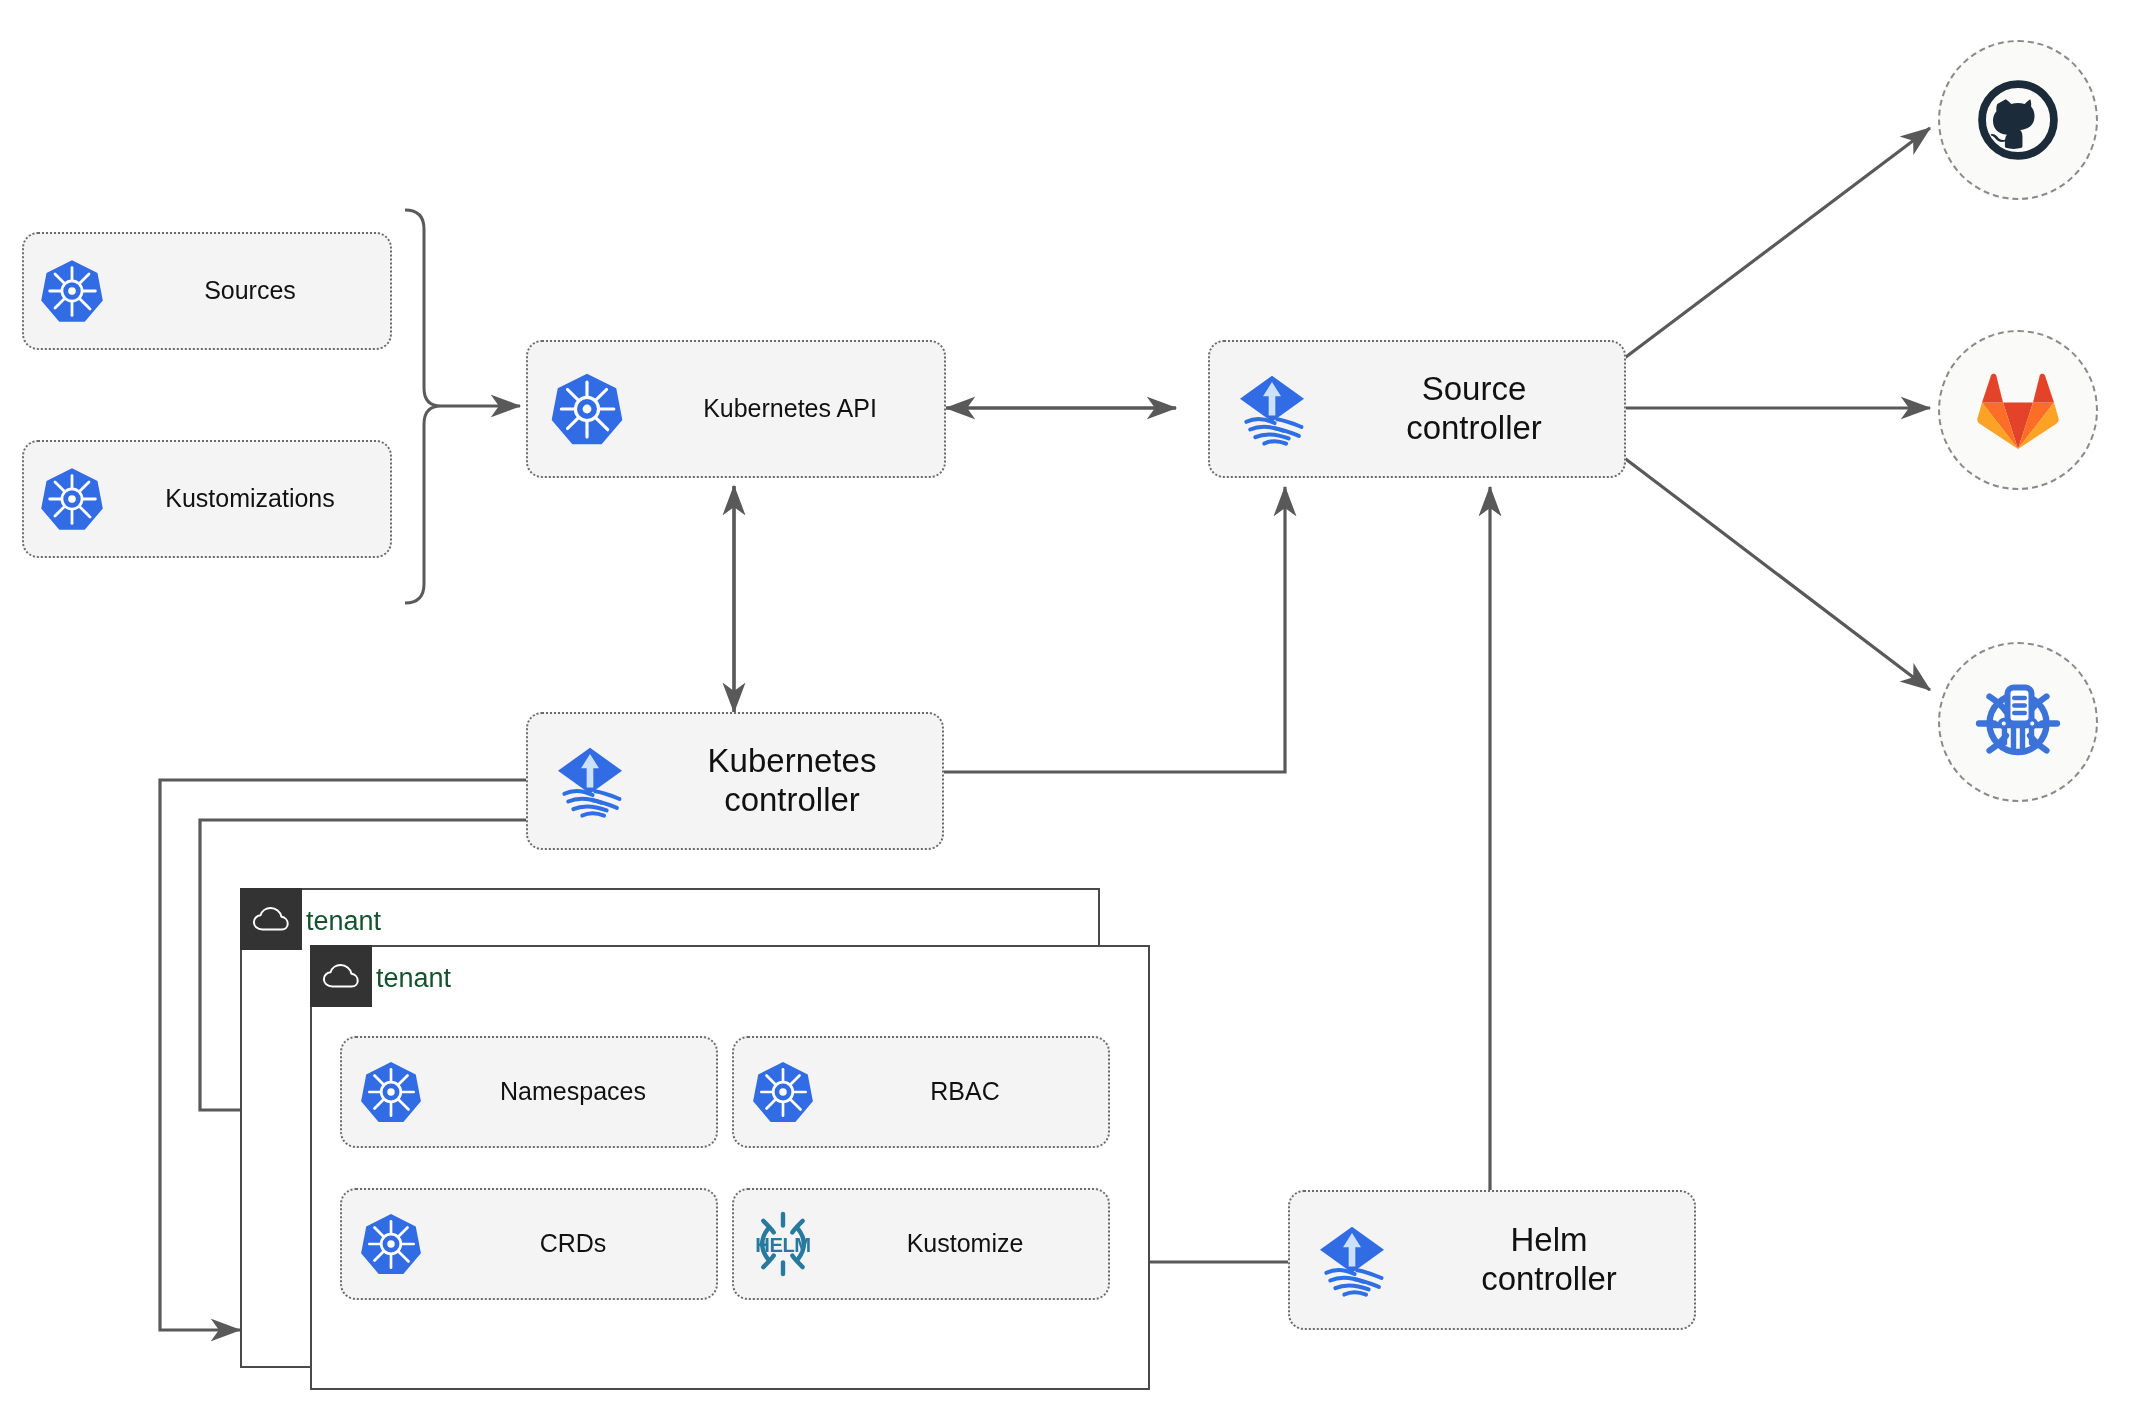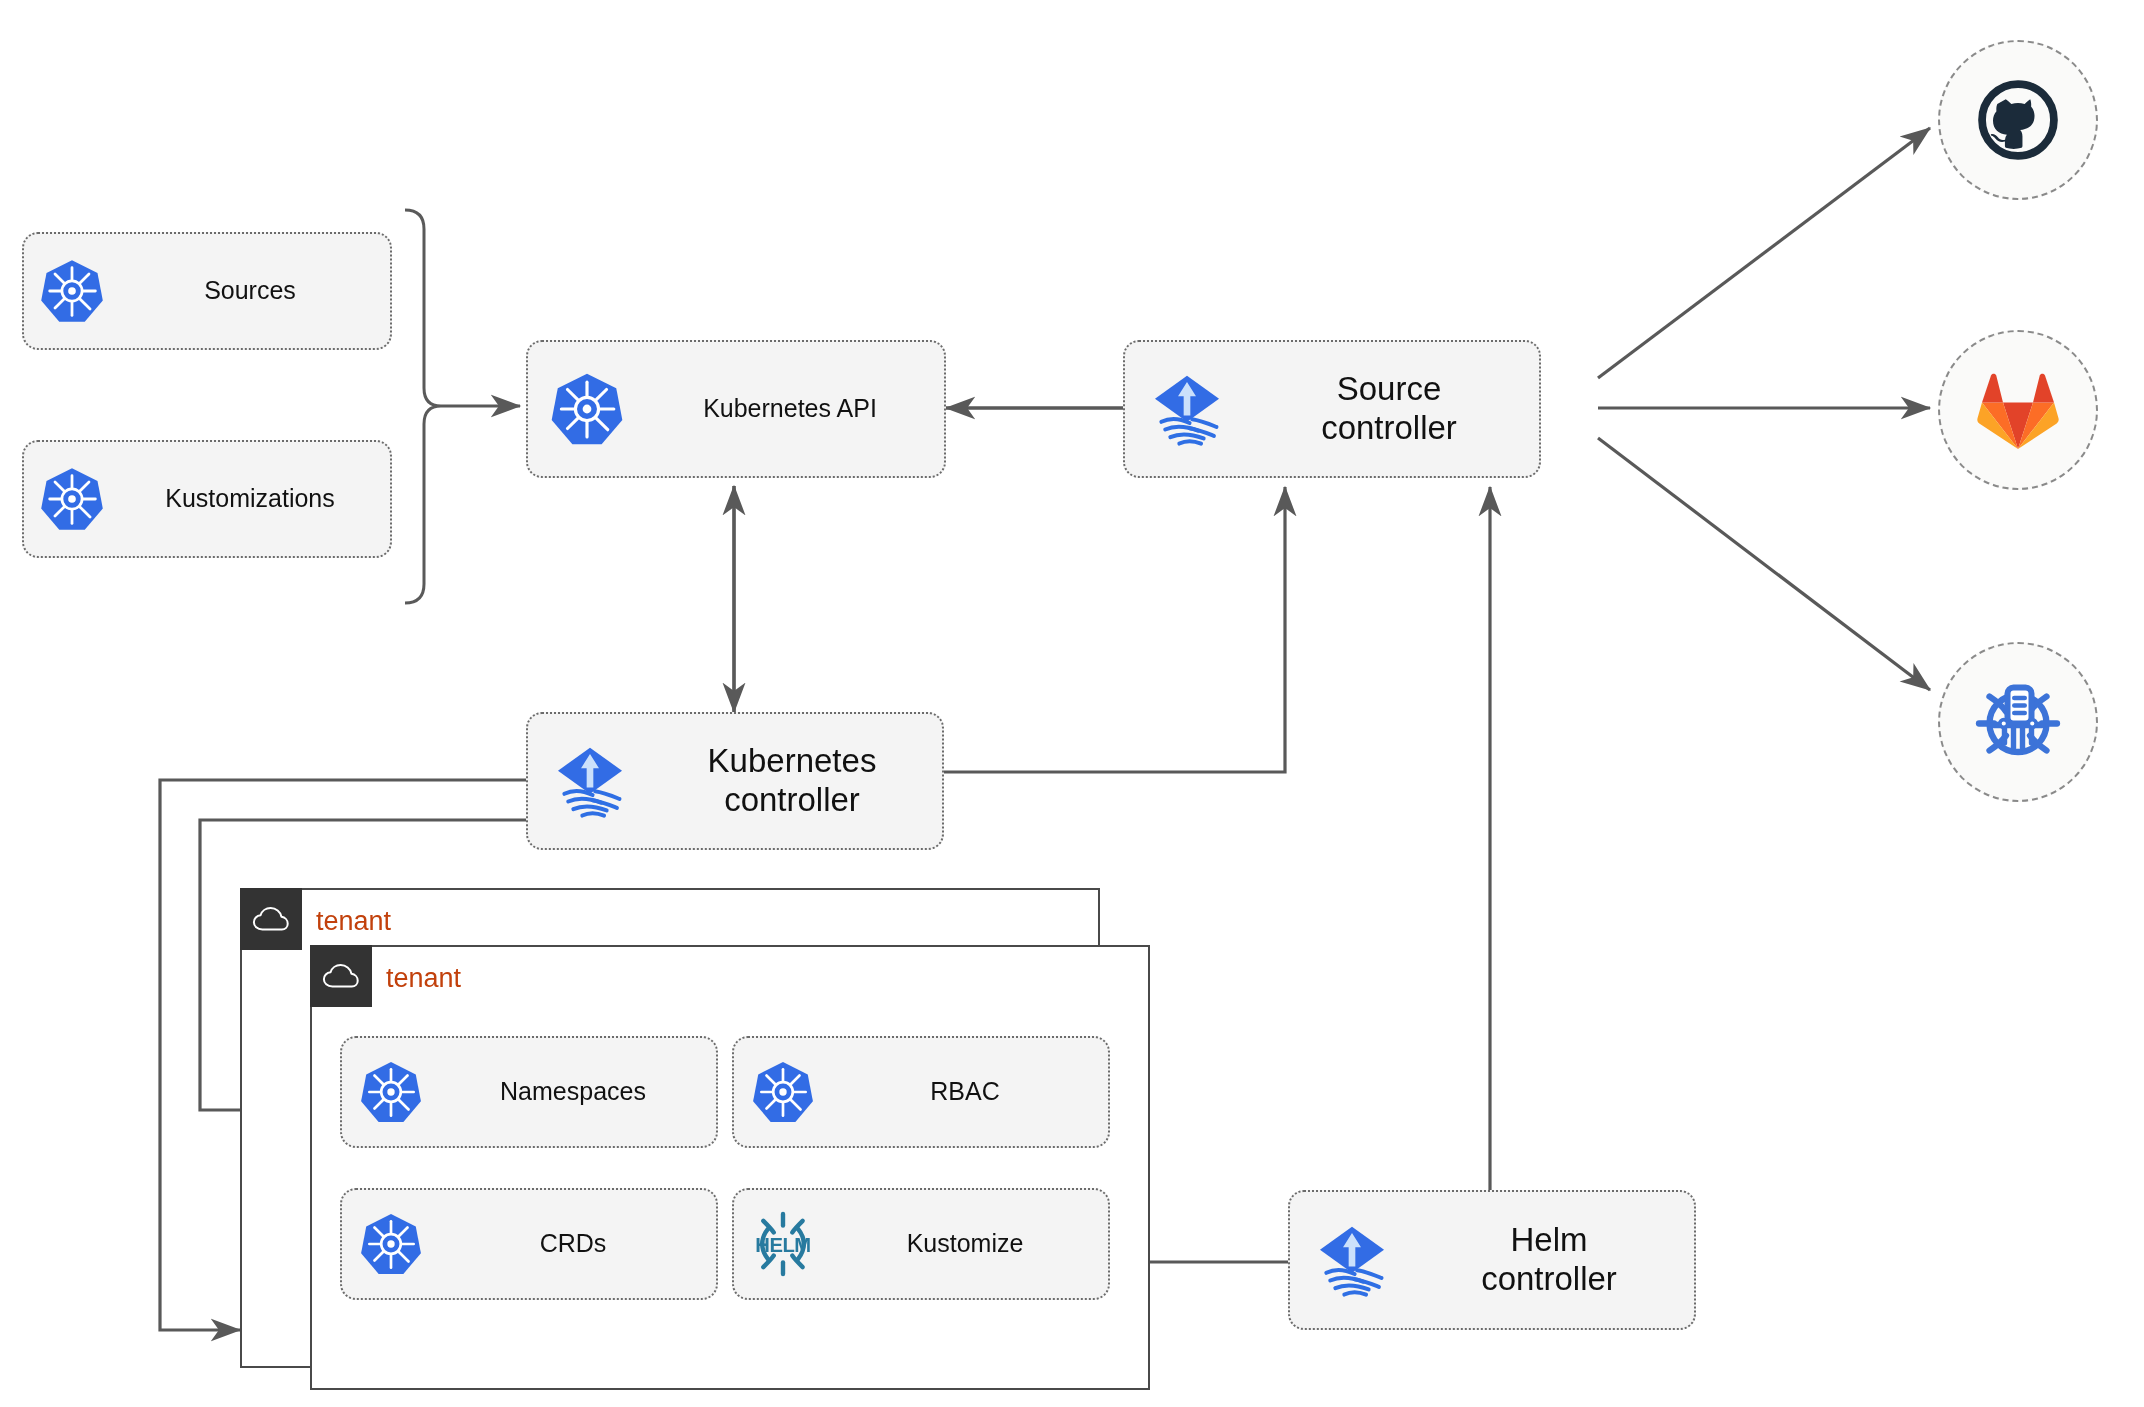--- a/index.html
+++ b/index.html
@@ -36,23 +36,23 @@
   .tenant{
     position:absolute;background:#ffffff;border:2px solid #4a4a4a;
     box-sizing:border-box;
   }
   .tenant-head{
     position:absolute;top:-2px;left:-2px;
     width:62px;height:62px;background:#333333;
     display:flex;align-items:center;justify-content:center;
   }
   .tenant-title{
-    position:absolute;top:0;left:74px;height:62px;
+    position:absolute;top:0;left:64px;height:62px;
     display:flex;align-items:center;
-    font-size:27px;color:#c2410c;
+    font-size:27px;color:#14532d;
   }
 
   
   .svgwrap{position:absolute;inset:0;width:2144px;height:1407px;pointer-events:none;}
   .ln{stroke:#595959;stroke-width:3.2;fill:none;}
   .brace{stroke:#5a5a5a;stroke-width:3;fill:none;}
 </style>
 </head>
 <body>
 
@@ -149,21 +149,21 @@
             <line x1="39" y1="39" x2="49" y2="49"></line>
           <line x1="48" y1="16" x2="39" y2="25"></line>
             <line x1="25" y1="39" x2="16" y2="48"></line>
         </g>
         <circle cx="32" cy="32" r="3.6" fill="#ffffff"></circle>
       </svg>
     </span>
     <span class="lbl">Kustomizations</span>
   </div>
 
-  <div class="node two-line" style="left:1123px;top:340px;width:418px;height:138px;justify-content:center;">
+  <div class="node two-line" style="left:1208px;top:340px;width:418px;height:138px;justify-content:center;">
     <span class="ico" style="width:124px;">
       <svg width="82" height="82" viewBox="0 0 64 64">
         <path d="M32 6 L57 24 L32 42 L7 24 Z" fill="#326CE5"></path>
         <path d="M32 11 L39 22 L34.6 22 L34.6 37 L29.4 37 L29.4 22 L25 22 Z" fill="#CBE0FB"></path>
         <g stroke="#2F6FE4" stroke-width="3.1" fill="none" stroke-linecap="round">
           <path d="M12 42 C20 38, 28 40, 34 43"></path>
           <path d="M15 48 C24 44, 33 46, 41 49"></path>
           <path d="M19 54 C28 50, 37 52, 45 55"></path>
           <path d="M26 59 C32 56, 38 57, 43 59"></path>
           <path d="M36 40 C43 41, 50 44, 55 46"></path>

